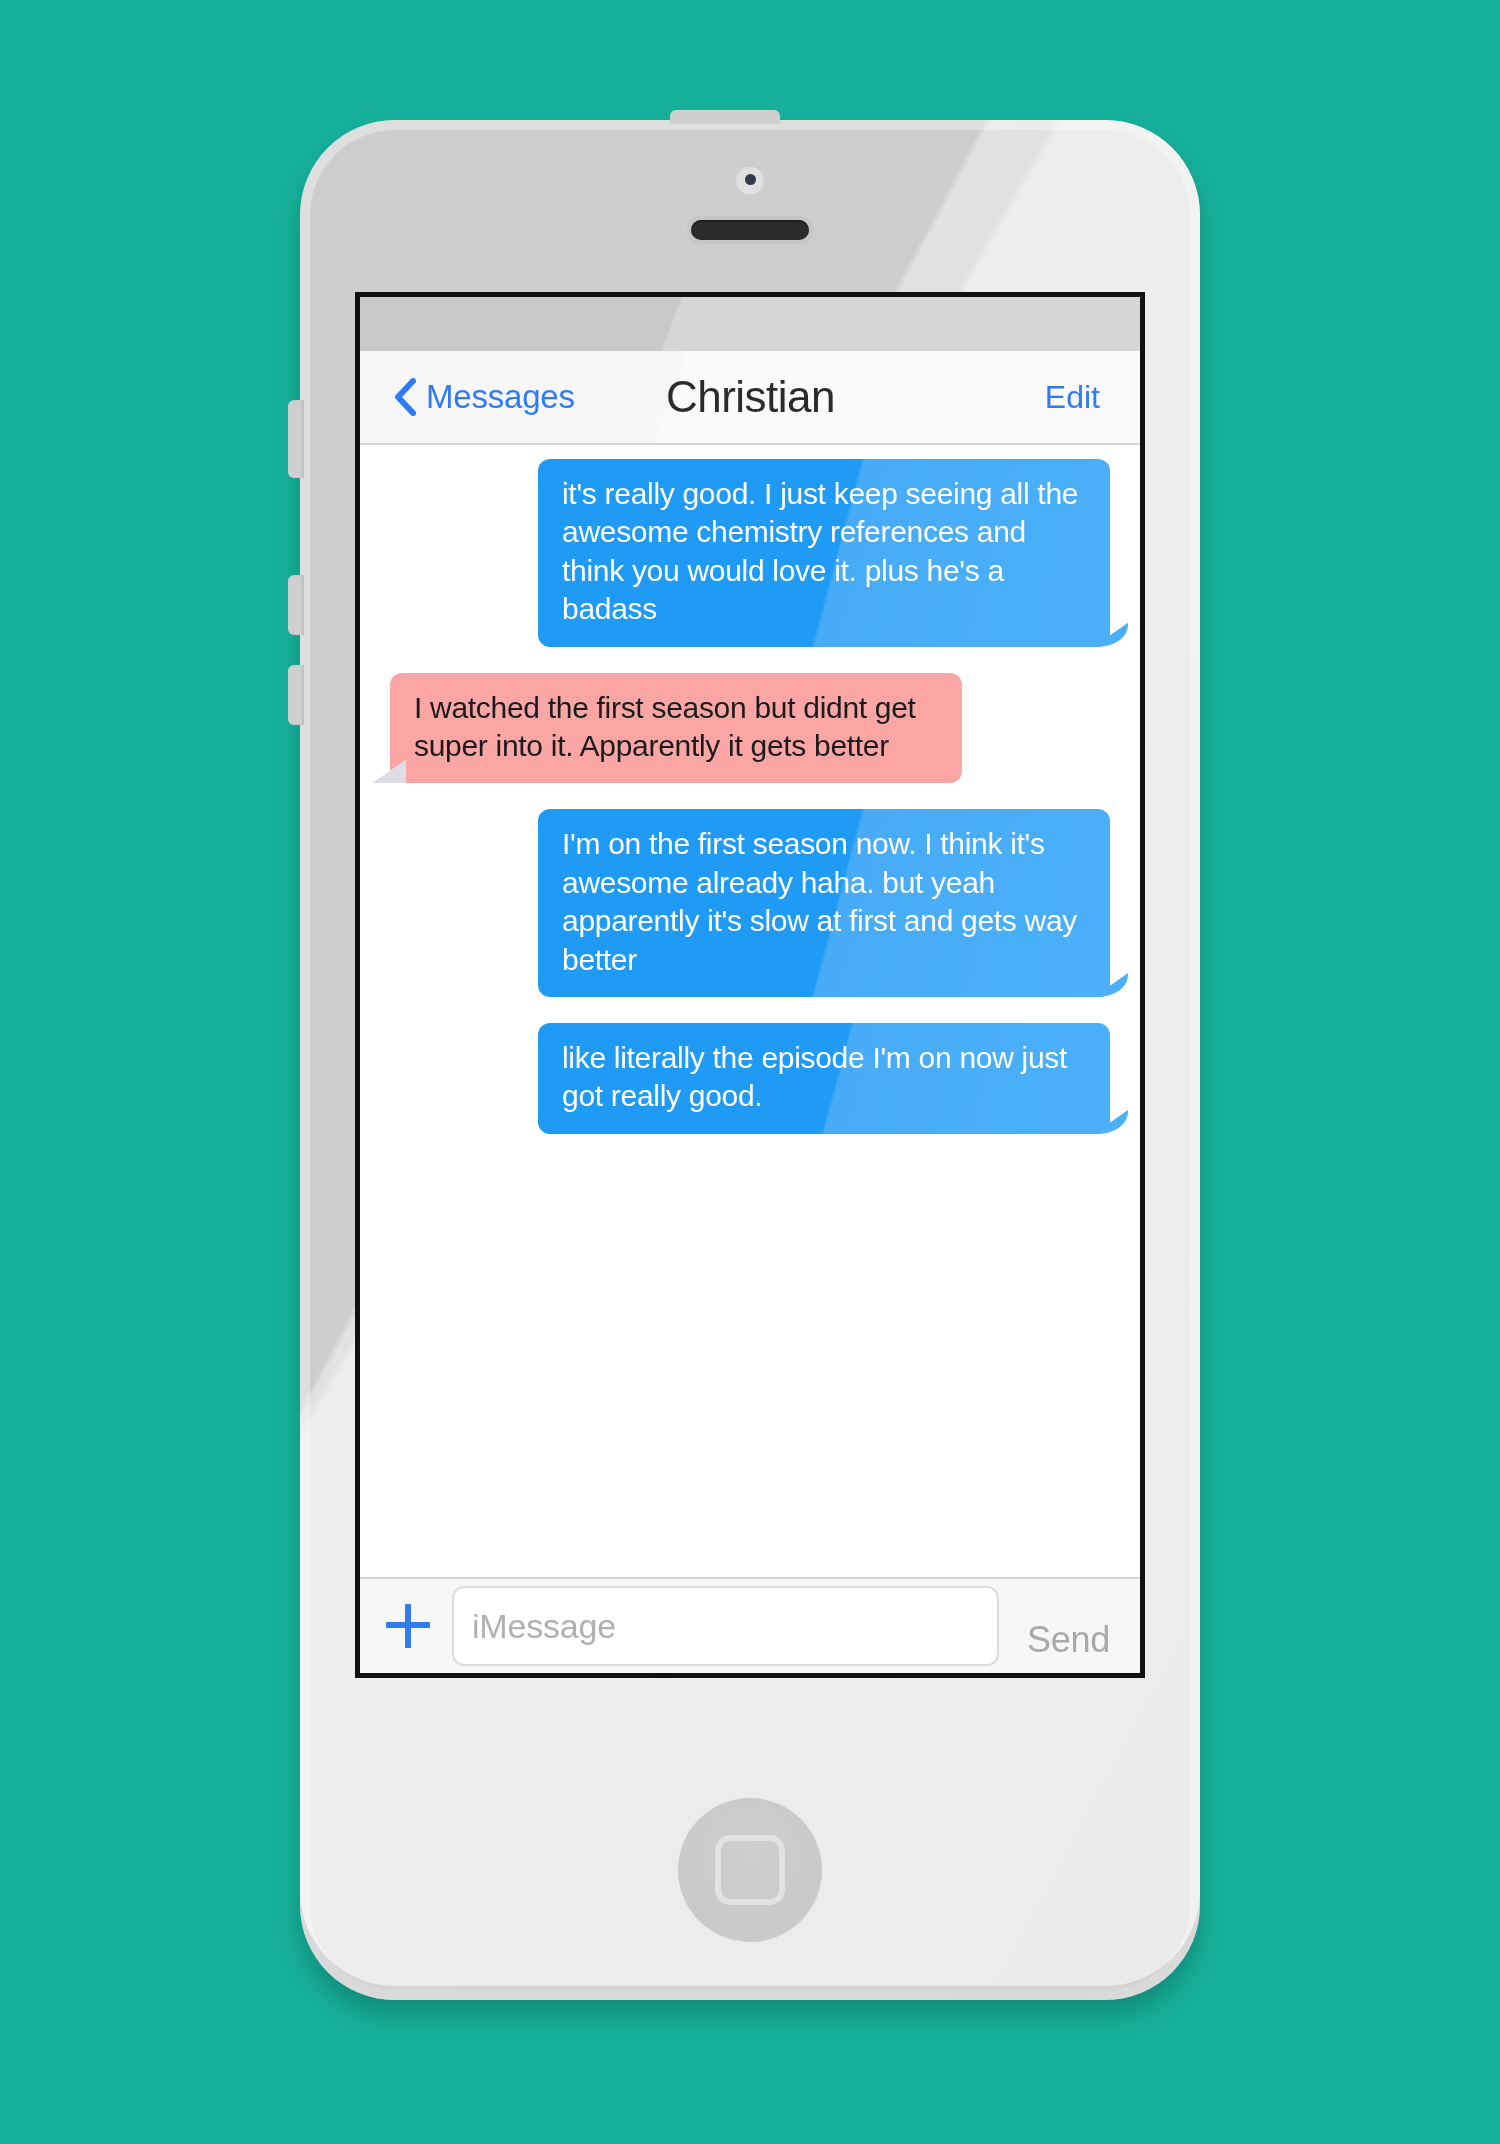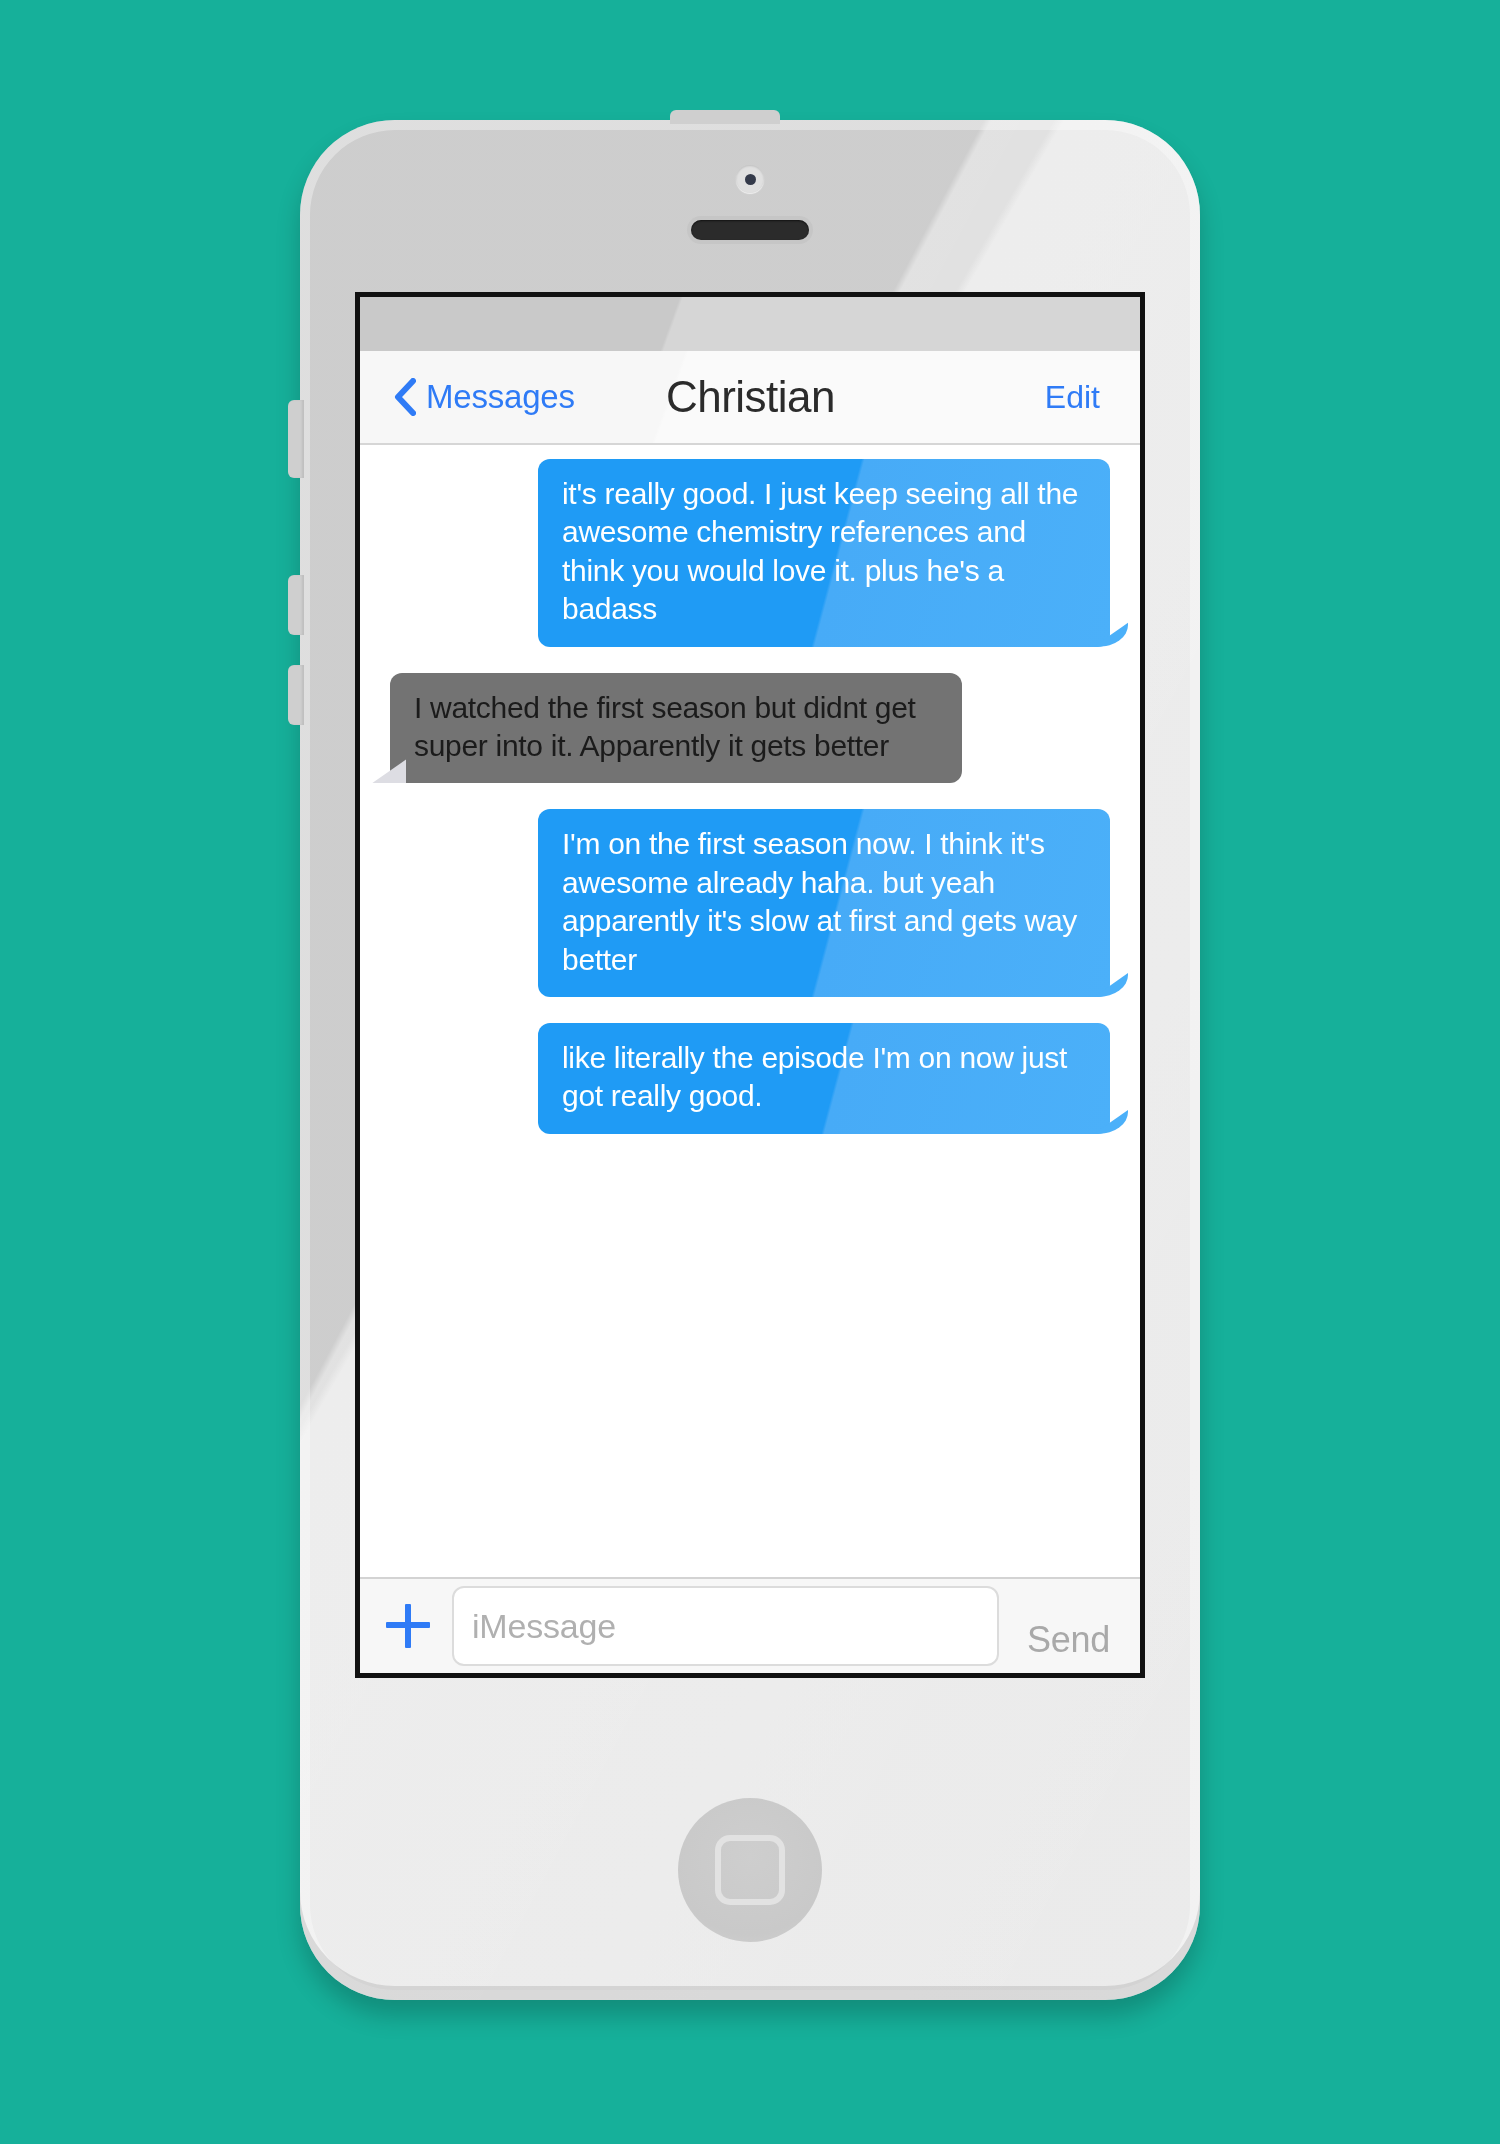--- a/index.html
+++ b/index.html
@@ -215,21 +215,21 @@
     letter-spacing: -0.3px;
     word-wrap: break-word;
     white-space: pre-wrap;
   }
   .bubble.out {
     background: linear-gradient(105deg, #1f9bf5 0%, #1f9bf5 52%, #47abf7 52.5%, #4bb0f9 100%);
     color: #ffffff;
     margin-right: 8px;
   }
   .bubble.in {
-    background: #737373;
+    background: #fca5a5;
     color: #1b1b1b;
     margin-left: 8px;
   }
   
   .bubble.out::after {
     content: "";
     position: absolute;
     right: -15px;
     bottom: 0px;
     width: 34px; height: 34px;

